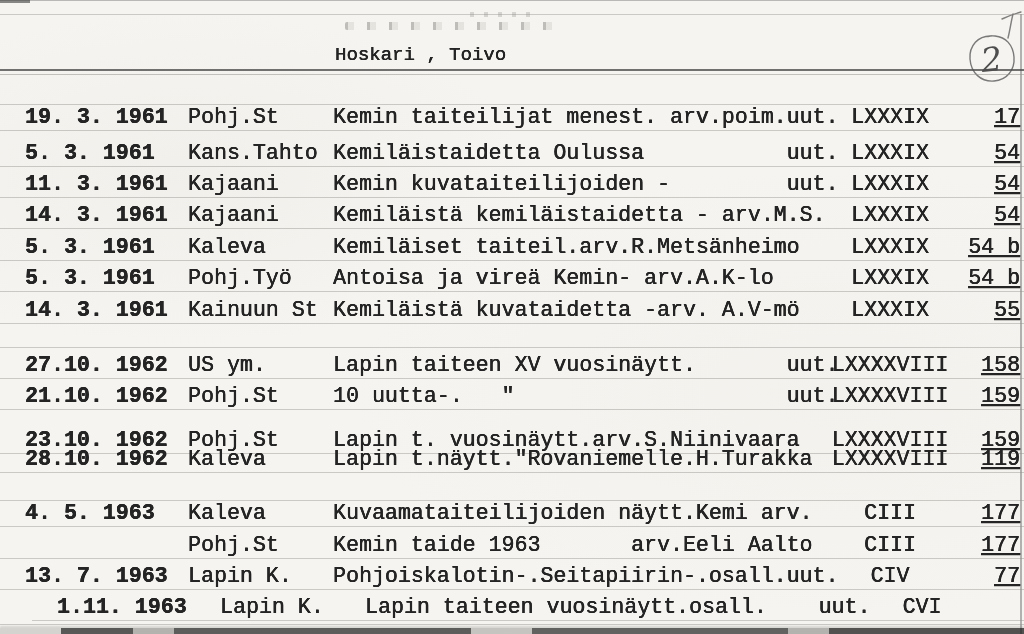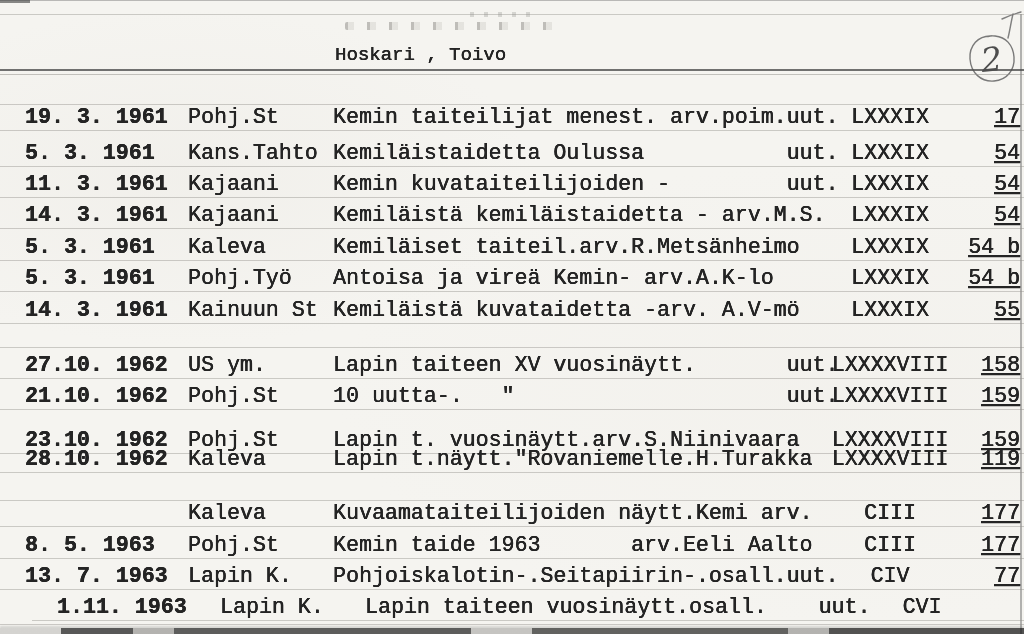--- a/index.html
+++ b/index.html
@@ -183,28 +183,28 @@
     </div>
       <div class="row" style="top: 448px;">
       <span class="cell c-date">28.10. 1962</span>
       <span class="cell c-paper">Kaleva</span>
       <span class="cell c-title">Lapin t.näytt."Rovaniemelle.H.Turakka</span>
       <span class="cell c-vol">LXXXXVIII</span>
       <span class="cell c-page">119</span>
       <span class="row-underline"></span>
     </div>
       <div class="row" style="top: 502px;">
+      <span class="cell c-date">4. 5. 1963</span>
       <span class="cell c-paper">Kaleva</span>
       <span class="cell c-title">Kuvaamataiteilijoiden näytt.Kemi arv.</span>
       <span class="cell c-vol">CIII</span>
       <span class="cell c-page">177</span>
       <span class="row-underline"></span>
     </div>
       <div class="row" style="top: 534px;">
-      <span class="cell c-date">8. 5. 1963</span>
       <span class="cell c-paper">Pohj.St</span>
       <span class="cell c-title">Kemin taide 1963       arv.Eeli Aalto</span>
       <span class="cell c-vol">CIII</span>
       <span class="cell c-page">177</span>
       <span class="row-underline"></span>
     </div>
       <div class="row" style="top: 565px;">
       <span class="cell c-date">13. 7. 1963</span>
       <span class="cell c-paper">Lapin K.</span>
       <span class="cell c-vol">CIV</span>

